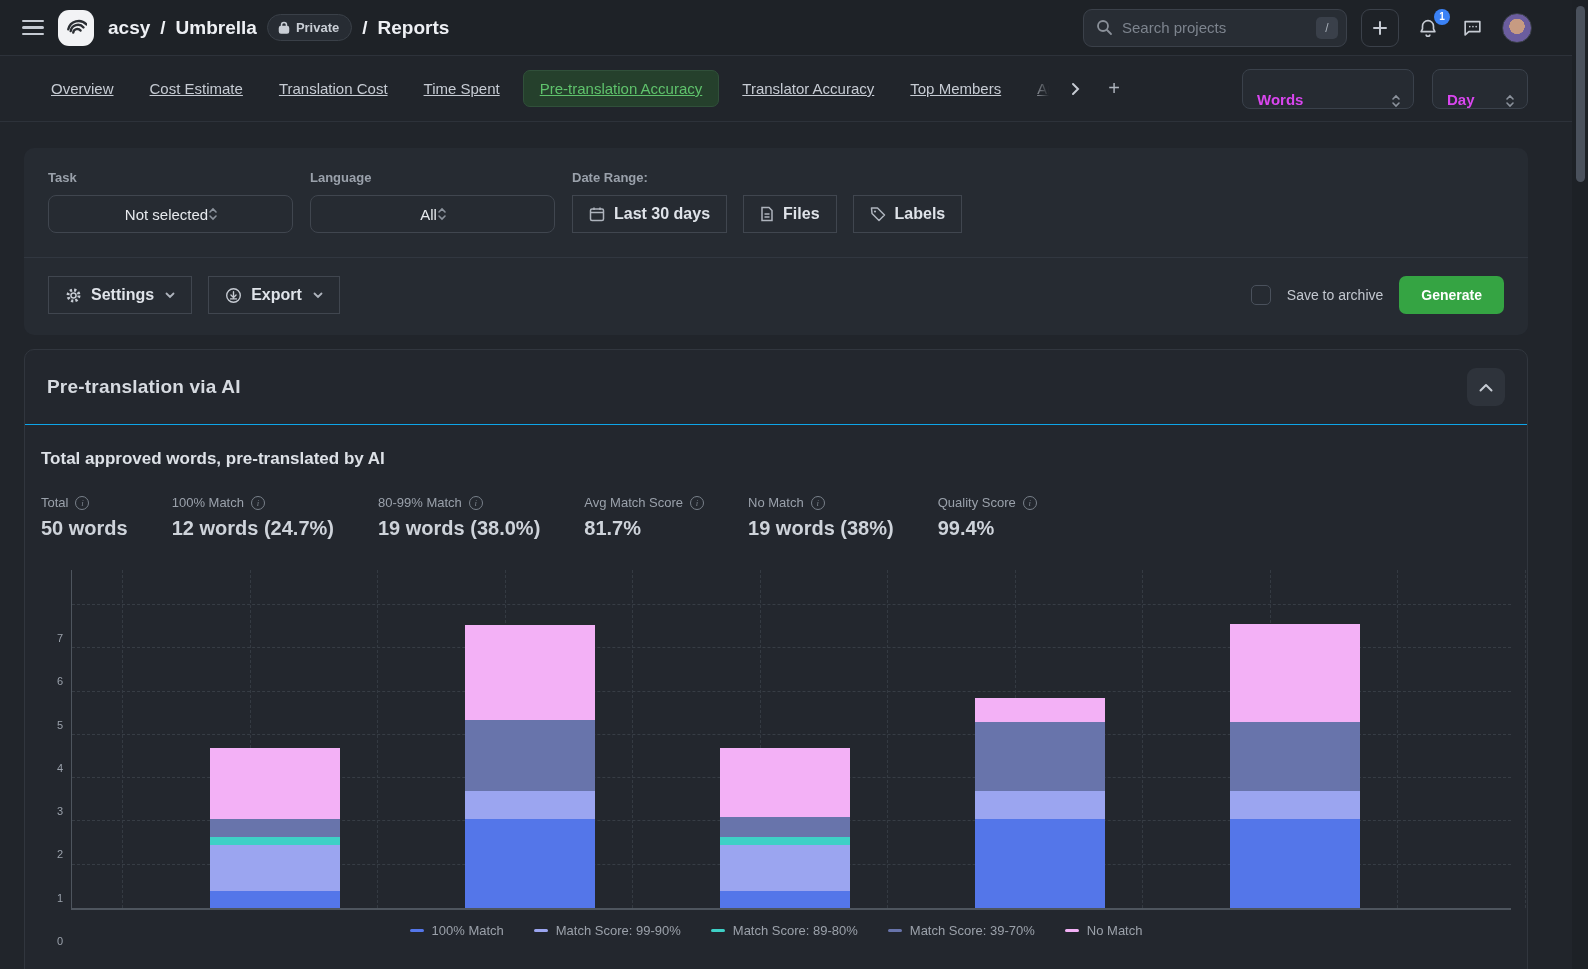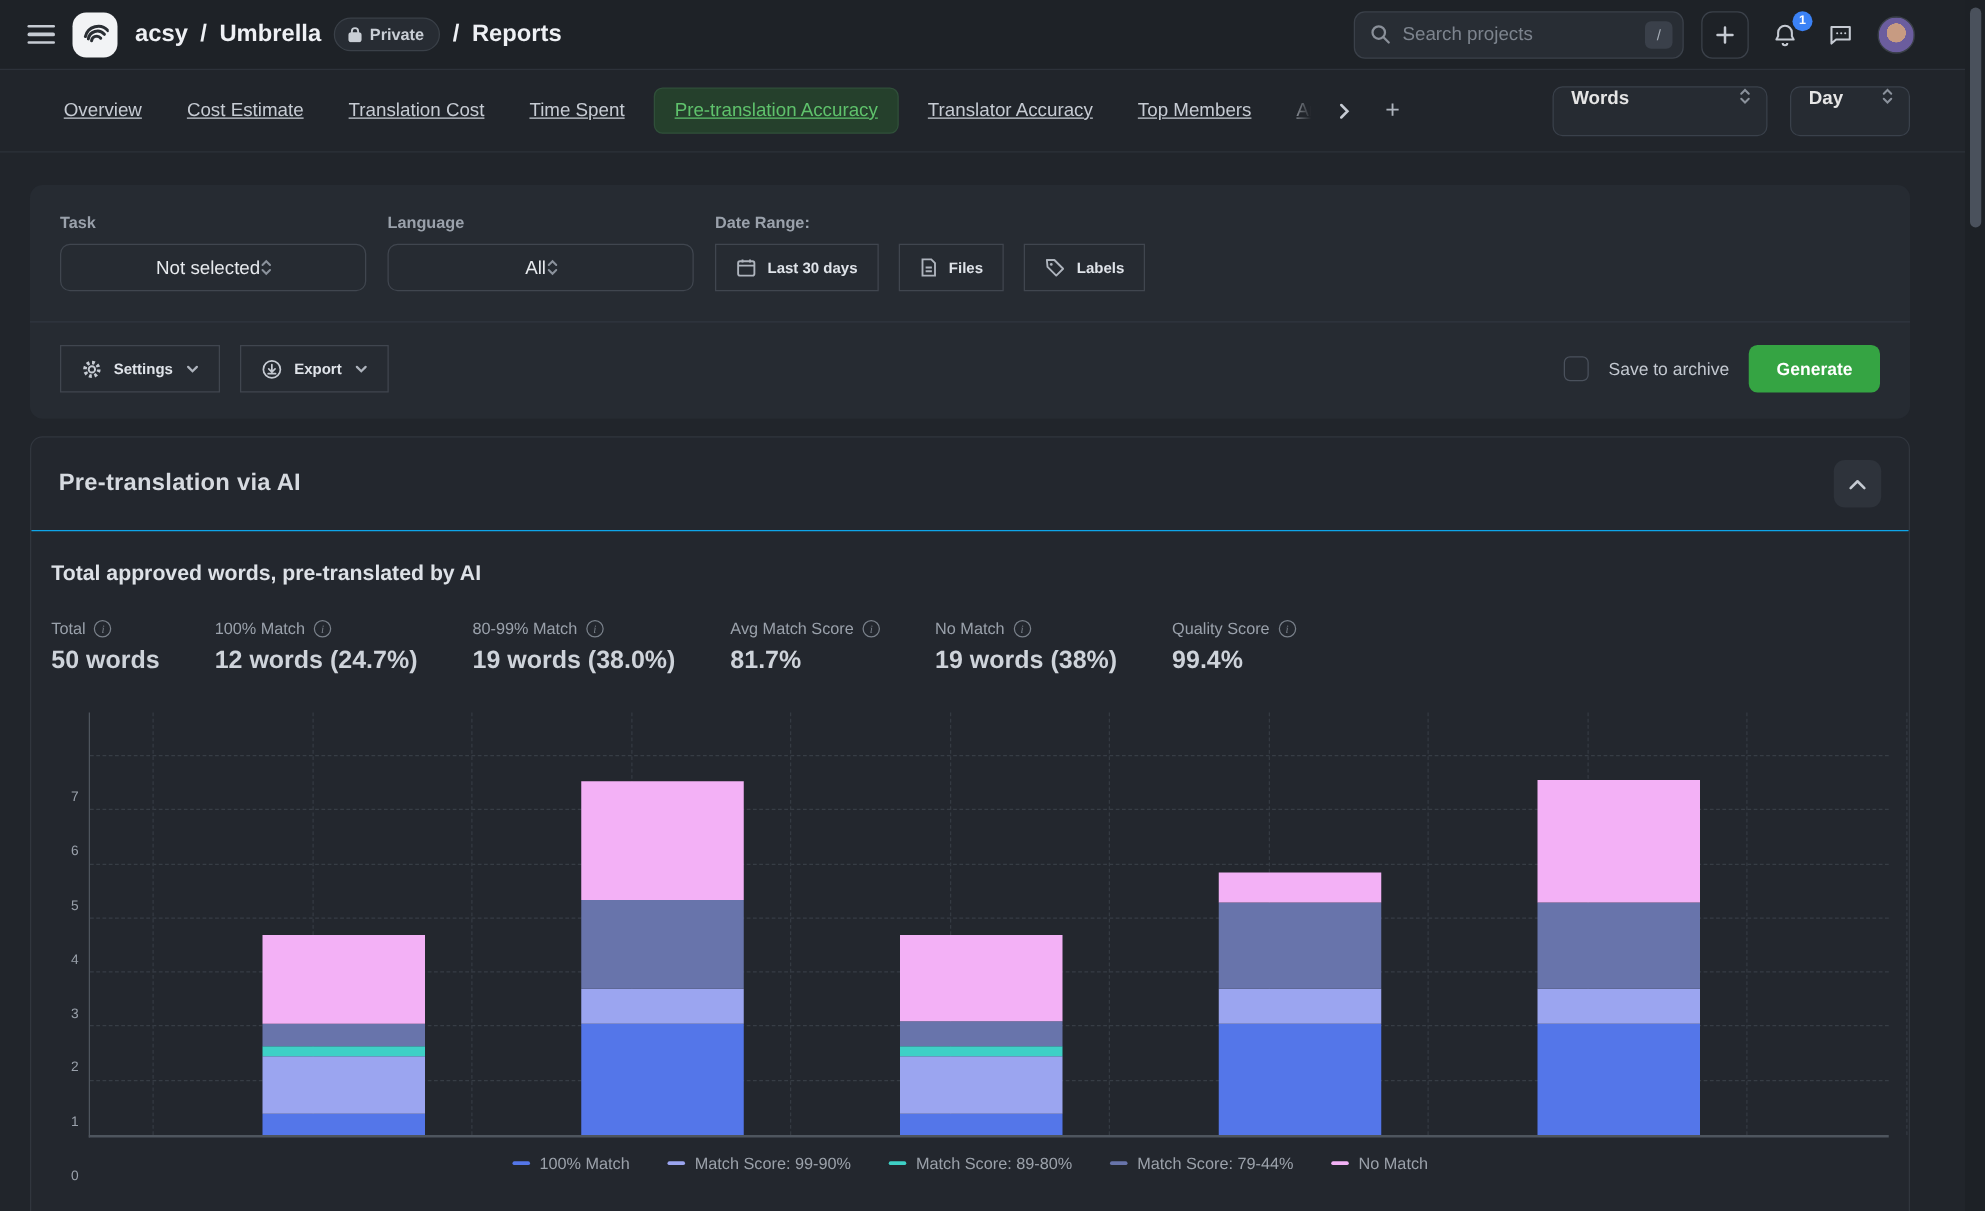--- a/index.html
+++ b/index.html
@@ -67,22 +67,22 @@
   .tab.faded {
     -webkit-mask-image:linear-gradient(90deg,#000 20%,transparent 90%);
     mask-image:linear-gradient(90deg,#000 20%,transparent 90%);
     padding-right:0; max-width:34px; overflow:hidden;
   }
   .tab-scroll { color:#c6cbd3; padding:6px; cursor:pointer; }
   .tab-add { color:#aeb4bd; font-size:20px; padding:6px 10px; cursor:pointer; }
   .tab-right { margin-left:auto; display:flex; gap:18px; }
   .select {
     height:40px; background:#262b32; border:1px solid #3a414b; border-radius:8px;
-    display:flex; align-items:flex-start; justify-content:space-between;
-    padding:0 12px 0 14px; font-size:15px; font-weight:600; color:#e5e5e5; cursor:pointer;
+    display:flex; align-items:flex-end; justify-content:space-between;
+    padding:0 12px 0 14px; font-size:15px; font-weight:600; color:#d946ef; cursor:pointer;
   }
   .select.w-words { width:172px; }
   .select.w-day { width:96px; }
   .updown { color:#8b929c; }
 
   
   .filters-panel {
     margin:26px 60px 0 24px; background:#262b32; border-radius:10px; padding:22px 24px 21px;
   }
   .filters-row { display:flex; gap:17px; }
@@ -90,21 +90,21 @@
   .flabel { font-size:13px; font-weight:600; color:#9aa1ab; }
   .fselect {
     width:245px; height:38px; background:#262b32; border:1px solid #40464f; border-radius:8px;
     display:flex; align-items:center; justify-content:center; padding:0 12px 0 14px;
     font-size:15px; color:#e7eaee; cursor:pointer;
   }
   .fbuttons { display:flex; gap:16px; }
   .fbtn {
     height:38px; border:1px solid #40464f; background:transparent; border-radius:0;
     display:flex; align-items:center; gap:9px; padding:0 16px;
-    font-size:12px; font-weight:600; color:#dfe3e9; cursor:pointer;
+    font-size:16px; font-weight:600; color:#dfe3e9; cursor:pointer;
   }
   .fbtn svg { color:#aeb4bd; }
   .filters-divider { border-top:1px solid #313740; margin:24px -24px 0; }
   .actions-row { display:flex; align-items:center; margin-top:18px; }
   .caret { color:#8b929c; margin-left:2px; }
   .actions-right { margin-left:auto; display:flex; align-items:center; gap:16px; }
   .checkbox { width:20px; height:20px; border:1.5px solid #4a515c; border-radius:5px; cursor:pointer; }
   .save-label { font-size:14px; color:#c3c8d0; }
   .btn-generate {
     background:#35a443; color:#fff; font-size:14px; font-weight:700;
@@ -458,21 +458,21 @@
           <div class="legend-item">
             <span class="legend-dash" style="background: rgb(155, 165, 240);"></span>
             <span>Match Score: 99-90%</span>
           </div>
           <div class="legend-item">
             <span class="legend-dash" style="background: rgb(62, 208, 198);"></span>
             <span>Match Score: 89-80%</span>
           </div>
           <div class="legend-item">
             <span class="legend-dash" style="background: rgb(104, 116, 171);"></span>
-            <span>Match Score: 79-44%</span>
+            <span>Match Score: 39-70%</span>
           </div>
           <div class="legend-item">
             <span class="legend-dash" style="background: rgb(243, 177, 246);"></span>
             <span>No Match</span>
           </div>
         </div>
     </div>
   </div>
 </section>
 

